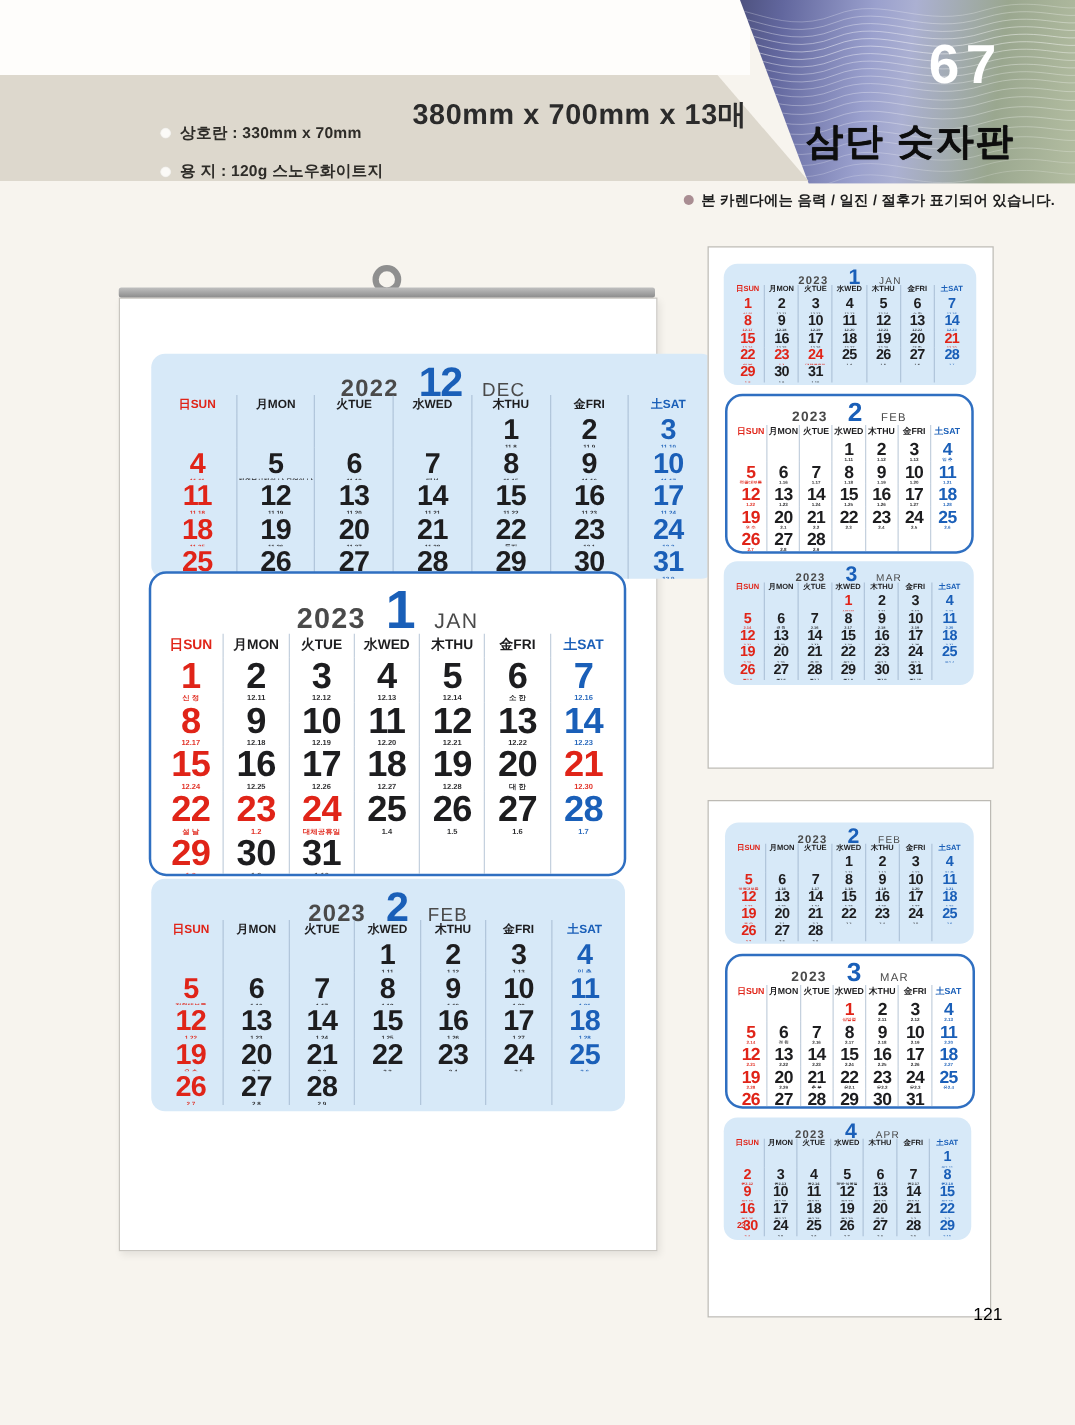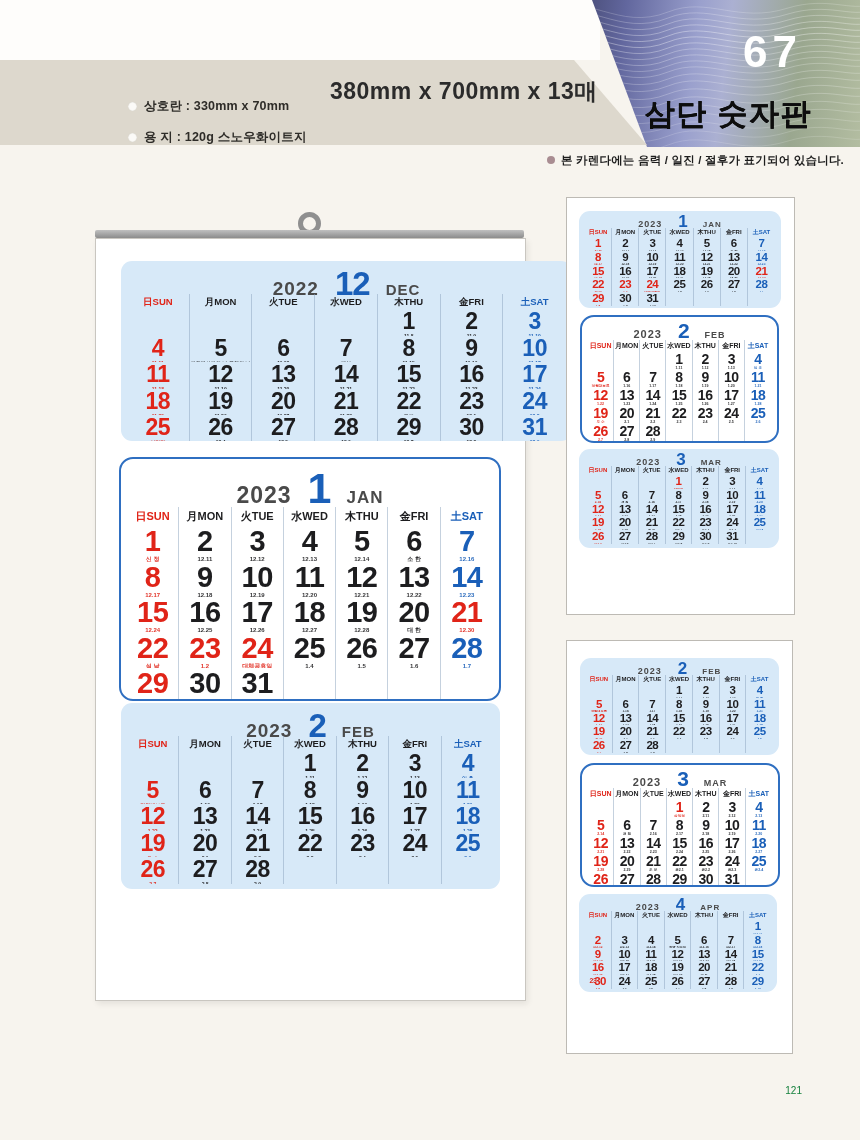--- a/index.html
+++ b/index.html
@@ -42,50 +42,50 @@
   .mini-panel{position:absolute;background:#ffffff;border:1px solid #bdbab4;z-index:2;}
   #panel1{left:566px;top:197px;width:227px;height:416px;}
   #panel2{left:566px;top:640px;width:225px;height:412px;}
   
   .month{position:absolute;border-radius:11px;overflow:hidden;box-sizing:border-box;}
   .month.tint{background:#d7e9f8;}
   .month.featured{background:#ffffff;border:2px solid #2f6fc1;border-radius:14px;}
   .m-title{display:flex;align-items:baseline;justify-content:center;gap:16px;height:var(--th);padding-top:var(--pad);box-sizing:content-box;}
   .yr{font-size:var(--yrfs);font-weight:bold;color:#4a4a4a;letter-spacing:1px;}
   .mn{font-size:var(--mnfs);font-weight:800;color:#1a5fb8;letter-spacing:-1px;line-height:1;}
-  .ab{font-size:var(--abfs);font-weight:bold;color:#4a4a4a;letter-spacing:1px;}
+  .ab{font-size:var(--abfs);font-weight:normal;color:#4a4a4a;letter-spacing:1px;}
   .m-tbl{display:grid;grid-template-columns:repeat(7,1fr);grid-template-rows:var(--hh);grid-auto-rows:var(--rh);margin:0 6px;}
   .m-tbl>*{border-right:1px solid rgba(140,163,190,.5);}
   .m-tbl>*:nth-child(7n){border-right:none;}
   .hcell{text-align:center;font-size:var(--hfs);font-weight:bold;line-height:var(--hh);color:#1d1d1f;overflow:hidden;}
   .cell{text-align:center;padding-top:1px;overflow:hidden;}
   .c-r{color:#e02418;}
   .c-b{color:#1a5fb8;}
   .c-k{color:#1d1d1f;}
   .hcell.c-r{color:#e02418;}
   .hcell.c-b{color:#1a5fb8;}
   .dn{font-size:var(--nfs);font-weight:800;line-height:1;letter-spacing:-.5px;}
   .dna{font-size:.6em;position:relative;top:-.35em;margin-right:-2px;}
   .ds{font-size:var(--sfs);font-weight:bold;line-height:1.2;white-space:nowrap;overflow:hidden;opacity:.92;}
   
   .size-mainside{--th:27px;--pad:6px;--yrfs:19px;--mnfs:33px;--abfs:15px;--hfs:9.5px;--hh:15px;--rh:26.5px;--nfs:23px;--sfs:5px;}
   .size-mainfeat{--th:40px;--pad:8px;--yrfs:23px;--mnfs:43px;--abfs:17px;--hfs:11px;--hh:19px;--rh:35.5px;--nfs:29px;--sfs:6px;}
   .size-mini{--th:15px;--pad:2px;--yrfs:9px;--mnfs:17px;--abfs:8px;--hfs:6px;--hh:9px;--rh:13.8px;--nfs:11.5px;--sfs:3.2px;}
   .size-minifeat{--th:20px;--pad:3px;--yrfs:11px;--mnfs:21px;--abfs:9px;--hfs:7px;--hh:11px;--rh:18px;--nfs:14px;--sfs:3.6px;}
   
-  .pos-main-dec{left:25px;top:22px;width:451px;height:180px;}
+  .pos-main-dec{left:25px;top:44px;width:451px;height:180px;}
   .pos-main-jan{left:23px;top:218px;width:382px;height:244px;}
   .pos-main-feb{left:25px;top:464px;width:379px;height:186px;}
   .pos-p1-jan{left:12px;top:13px;width:202px;height:97px;}
   .pos-p1-feb{left:13px;top:117px;width:199px;height:128px;}
   .pos-p1-mar{left:12px;top:251px;width:200px;height:99px;}
   .pos-p2-feb{left:13px;top:17px;width:199px;height:97px;}
   .pos-p2-mar{left:13px;top:122px;width:200px;height:124px;}
   .pos-p2-apr{left:12px;top:253px;width:198px;height:98px;}
-  .page-num{position:absolute;right:58px;top:1085px;font-size:10px;color:#15803d;z-index:3;}
+  .page-num{position:absolute;right:58px;top:1043px;font-size:14px;color:#000000;z-index:3;}
 </style>
 </head>
 <body>
 
 <div class="top-white"></div>
 
 <div class="grad-block">
   <svg class="waves" viewBox="0 0 304 147" preserveAspectRatio="none">
     <defs>
       <path id="wv" d="M-8 24 C30 2 62 44 112 24 C152 8 182 36 232 20 C272 8 296 24 314 16" fill="none" stroke="#ffffff" stroke-width="0.8"></path>

